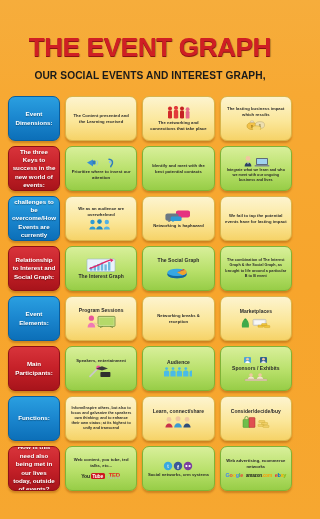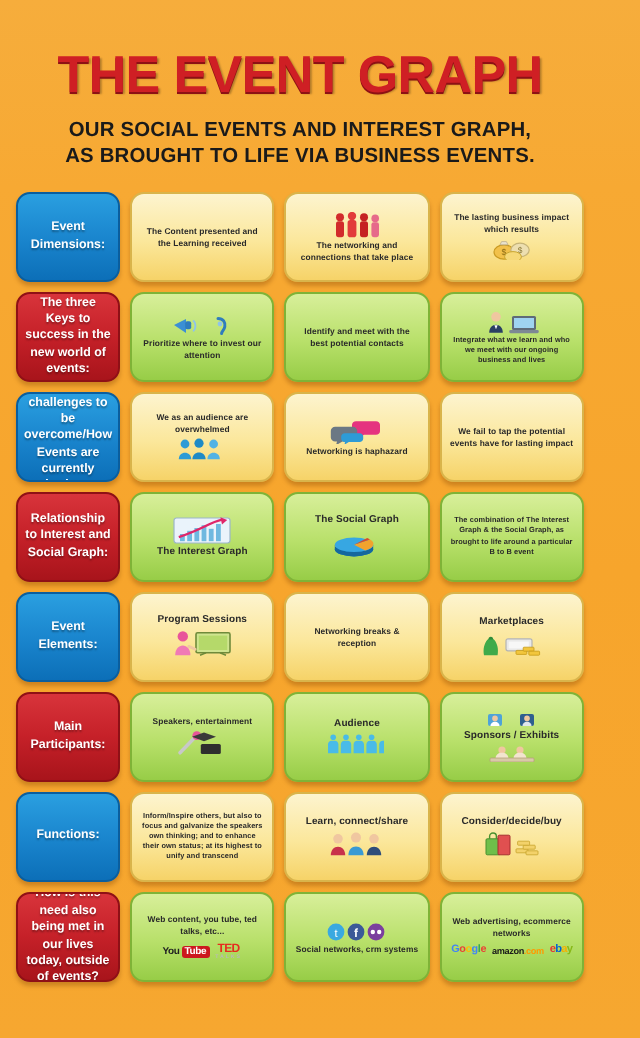--- a/index.html
+++ b/index.html
@@ -7,21 +7,21 @@
   html, body { width:300px; height:519px; }
   body {
     font-family: "Liberation Sans", sans-serif;
     background: linear-gradient(180deg, #f6ad3c 0%, #f7a933 18%, #f7a52c 55%, #f6a730 100%);
     overflow:hidden;
     position:relative;
   }
   .sheet { position:relative; width:300px; height:519px; }
 
   
-  .header { padding-top:24px; text-align:center; }
+  .header { padding-top:34px; text-align:center; }
   .title {
     font-size:26px;
     font-weight:bold;
     letter-spacing:-0.3px;
     color:#cf1f24;
     text-shadow: 0 1px 0 #8d1114, 1px 1px 1px rgba(0,0,0,.28);
     line-height:1;
   }
   .subtitle {
     margin-top:9px;
@@ -112,21 +112,20 @@
 </style>
 </head>
 <body>
 
 <div class="sheet">
 
   <div class="header">
     <div class="title">THE EVENT GRAPH</div>
     <div class="subtitle">
       <div>OUR SOCIAL EVENTS AND INTEREST GRAPH,</div>
-      <div>AS BROUGHT TO LIFE VIA BUSINESS EVENTS.</div>
     </div>
   </div>
 
   <div class="grid" id="grid">
       <div class="row">
         <div class="cell label blue">Event Dimensions:</div>
         <div class="cell content yellow">
           <div class="ctext">The Content presented and the Learning received</div>
         </div>
         <div class="cell content yellow">

